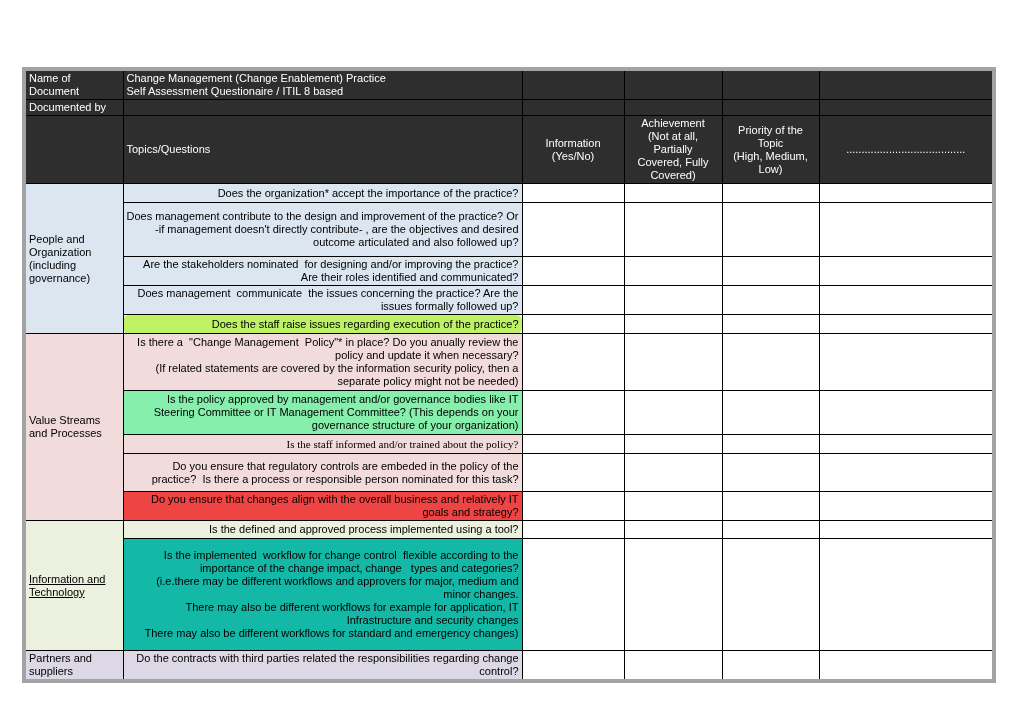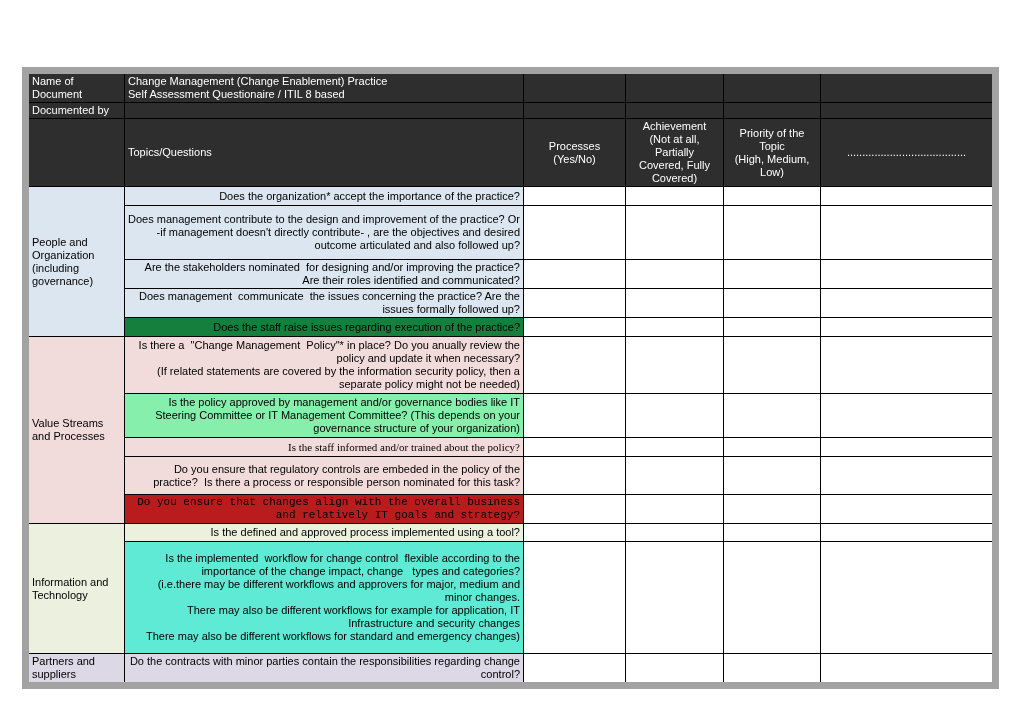--- a/index.html
+++ b/index.html
@@ -12,21 +12,21 @@
   }
   .sheet {
     position: absolute;
     left: 22px;
     top: 67px;
   }
   table.assessment {
     border-collapse: collapse;
     table-layout: fixed;
     width: 970px;
-    border: 7px solid #a3a3a3;
+    border: 4px solid #a3a3a3;
   }
   table.assessment td, table.assessment th {
     border: 1px solid #000000;
     font-size: 11px;
     line-height: 13px;
     font-weight: normal;
     padding: 1px 3px;
     overflow: hidden;
     vertical-align: middle;
     box-sizing: border-box;
@@ -34,21 +34,21 @@
   .dark {
     background: #2e2e2e;
     color: #ffffff;
     border-color: #1c1c1c;
   }
   .meta-label-cell { text-align: left; vertical-align: middle; }
   .meta-value-cell { text-align: left; vertical-align: middle; white-space: pre-line; }
   .col-header-cell { text-align: center; vertical-align: middle; white-space: pre-line; }
   .col-header-topics { text-align: left; }
   .section-cell { text-align: left; vertical-align: middle; white-space: pre-line; }
-  .section-cell.left { text-align: left; }
+  .section-cell.left { text-align: left; text-decoration: underline; }
   .question-cell { text-align: right; vertical-align: middle; white-space: pre-wrap; }
   .answer-cell { background: #ffffff; }
 </style>
 </head>
 <body>
 
 <div class="sheet">
   <table class="assessment">
     <colgroup>
       <col style="width:99px">
@@ -72,21 +72,21 @@
           <td class="dark meta-label-cell">Documented by</td>
           <td class="dark meta-value-cell"></td>
           <td class="dark"></td>
           <td class="dark"></td>
           <td class="dark"></td>
           <td class="dark"></td>
         </tr>
         <tr style="height: 59px;">
           <td class="dark"></td>
           <td class="dark col-header-cell col-header-topics">Topics/Questions</td>
-          <td class="dark col-header-cell">Processes (Yes/No)</td>
+          <td class="dark col-header-cell">Information (Yes/No)</td>
           <td class="dark col-header-cell">Achievement
 (Not at all, Partially
 Covered, Fully
 Covered)</td>
           <td class="dark col-header-cell">Priority of the Topic
 (High, Medium,
 Low)</td>
           <td class="dark col-header-cell">.......................................</td>
         </tr>
         <tr style="height: 19px;">
@@ -112,21 +112,21 @@
           <td class="answer-cell"></td>
         </tr>
         <tr style="height: 28px;">
           <td class="question-cell" style="background: rgb(220, 230, 241);">Does management  communicate  the issues concerning the practice? Are the issues formally followed up?</td>
           <td class="answer-cell"></td>
           <td class="answer-cell"></td>
           <td class="answer-cell"></td>
           <td class="answer-cell"></td>
         </tr>
         <tr style="height: 19px;">
-          <td class="question-cell" style="background: #15803d;">Does the staff raise issues regarding execution of the practice?</td>
+          <td class="question-cell" style="background: #bef264; border-radius: 6px;">Does the staff raise issues regarding execution of the practice?</td>
           <td class="answer-cell"></td>
           <td class="answer-cell"></td>
           <td class="answer-cell"></td>
           <td class="answer-cell"></td>
         </tr>
         <tr style="height: 57px;">
           <td class="section-cell" rowspan="5" style="background: rgb(242, 220, 219);">Value Streams and Processes</td>
           <td class="question-cell" style="background: rgb(242, 220, 219);">Is there a  "Change Management  Policy"* in place? Do you anually review the policy and update it when necessary?
 (If related statements are covered by the information security policy, then a separate policy might not be needed)</td>
           <td class="answer-cell"></td>
@@ -149,47 +149,47 @@
           <td class="answer-cell"></td>
         </tr>
         <tr style="height: 38px;">
           <td class="question-cell" style="background: rgb(242, 220, 219);">Do you ensure that regulatory controls are embeded in the policy of the practice?  Is there a process or responsible person nominated for this task?</td>
           <td class="answer-cell"></td>
           <td class="answer-cell"></td>
           <td class="answer-cell"></td>
           <td class="answer-cell"></td>
         </tr>
         <tr style="height: 27px;">
-          <td class="question-cell" style="background: #b91c1c; font-family: Liberation Mono, monospace;">Do you ensure that changes align with the overall business and relatively IT goals and strategy?</td>
+          <td class="question-cell" style="background: #ef4444;">Do you ensure that changes align with the overall business and relatively IT goals and strategy?</td>
           <td class="answer-cell"></td>
           <td class="answer-cell"></td>
           <td class="answer-cell"></td>
           <td class="answer-cell"></td>
         </tr>
         <tr style="height: 18px;">
           <td class="section-cell left" rowspan="2" style="background: rgb(235, 241, 222);">Information and Technology</td>
           <td class="question-cell" style="background: rgb(235, 241, 222); padding-left: 8px;">Is the defined and approved process implemented using a tool?</td>
           <td class="answer-cell"></td>
           <td class="answer-cell"></td>
           <td class="answer-cell"></td>
           <td class="answer-cell"></td>
         </tr>
         <tr style="height: 112px;">
-          <td class="question-cell" style="background: #5eead4;">Is the implemented  workflow for change control  flexible according to the importance of the change impact, change   types and categories?
+          <td class="question-cell" style="background: #14b8a6;">Is the implemented  workflow for change control  flexible according to the importance of the change impact, change   types and categories?
 (i.e.there may be different workflows and approvers for major, medium and minor changes.
 There may also be different workflows for example for application, IT Infrastructure and security changes
 There may also be different workflows for standard and emergency changes)</td>
           <td class="answer-cell"></td>
           <td class="answer-cell"></td>
           <td class="answer-cell"></td>
           <td class="answer-cell"></td>
         </tr>
         <tr style="height: 27px;">
           <td class="section-cell" rowspan="1" style="background: rgb(220, 216, 230); margin-left: 20px;">Partners and suppliers</td>
-          <td class="question-cell" style="background: rgb(220, 216, 230);">Do the contracts with minor parties contain the responsibilities regarding change control?</td>
+          <td class="question-cell" style="background: rgb(220, 216, 230);">Do the contracts with third parties related the responsibilities regarding change control?</td>
           <td class="answer-cell"></td>
           <td class="answer-cell"></td>
           <td class="answer-cell"></td>
           <td class="answer-cell"></td>
         </tr>
       </tbody>
   </table>
 </div>
 
 </body></html>

